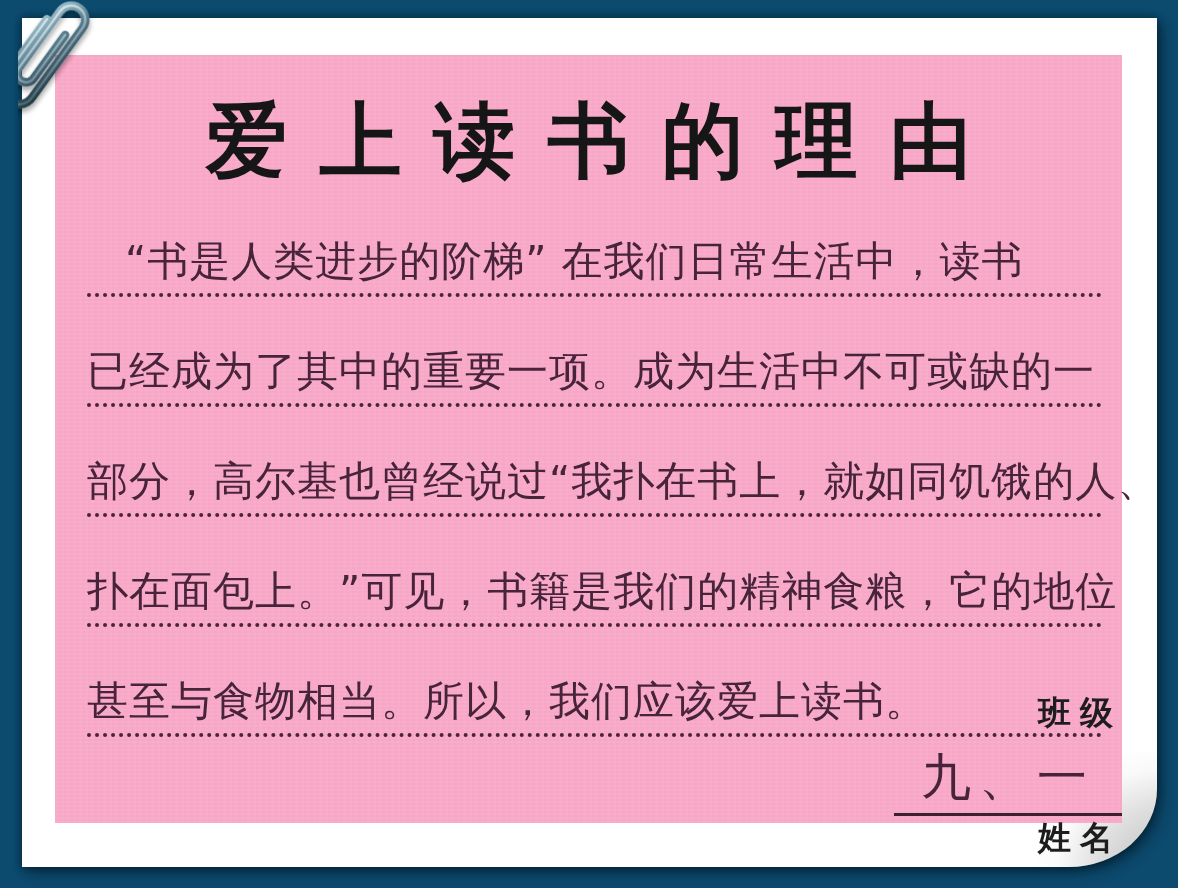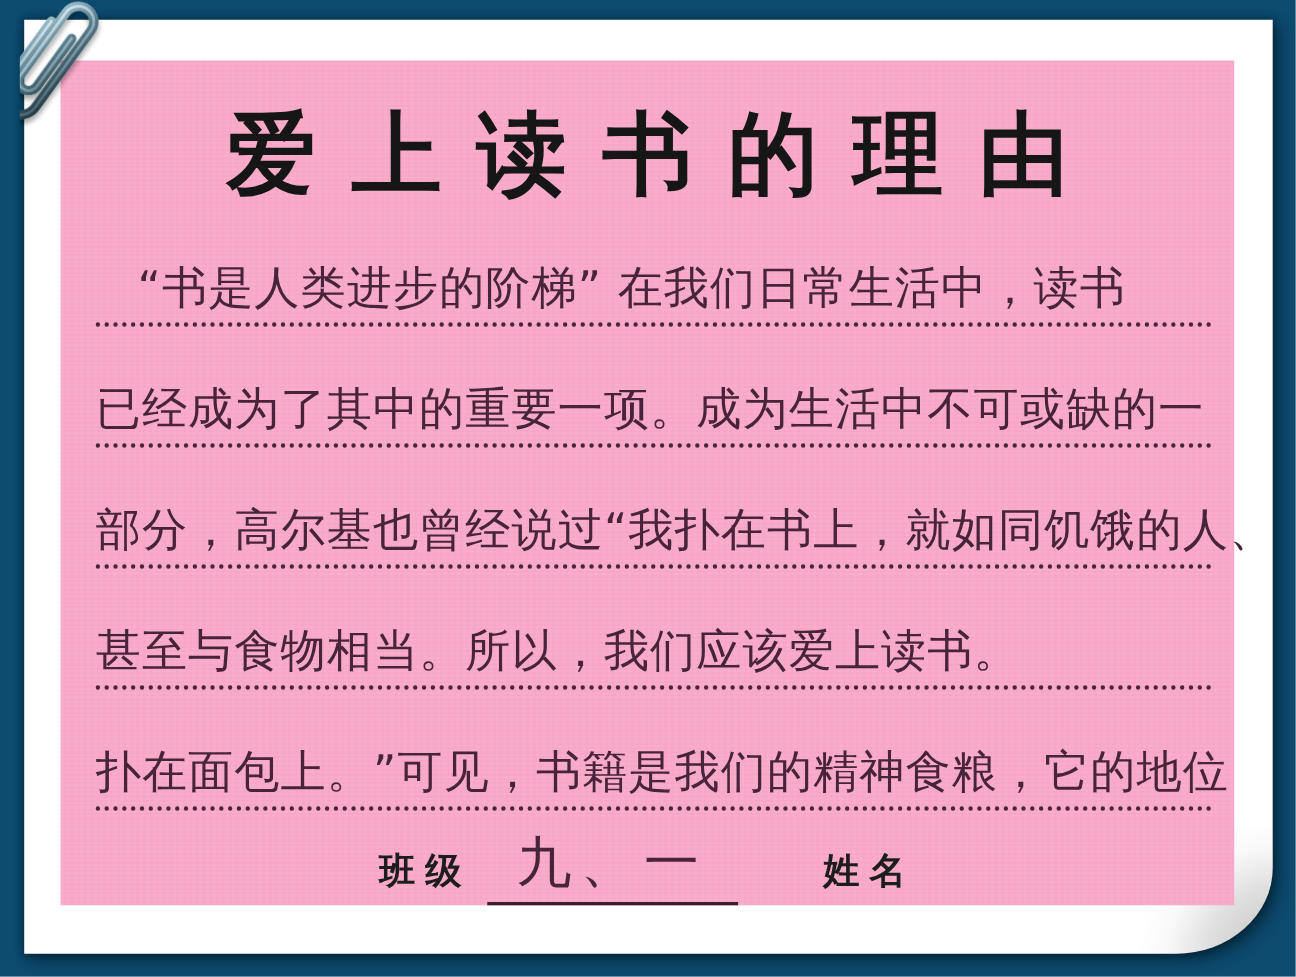--- a/index.html
+++ b/index.html
@@ -49,21 +49,21 @@
     font-family:"DejaVu Sans","Liberation Sans",sans-serif;
     color:#47243a;
     font-size:41px;
     letter-spacing:1px;
     white-space:nowrap;
   }
   .line .hand{padding-bottom:4px;}
   .line.indent .hand{padding-left:38px;}
   .footer{
     height:86px;
-    display:flex;align-items:flex-end;justify-content:center;
+    display:flex;align-items:flex-end;justify-content:center;flex-direction:column;
   }
   .plabel{
     font-family:"Liberation Sans",sans-serif;
     font-weight:bold;color:#1d1d1d;
     font-size:33px;letter-spacing:9px;
     padding-bottom:8px;
   }
   .fvalue{
     display:inline-block;text-align:center;
     border-bottom:3px solid #3c2030;
@@ -94,24 +94,24 @@
         <div class="line indent">
           <span class="hand">“书是人类进步的阶梯” 在我们日常生活中，读书</span>
         </div>
         <div class="line">
           <span class="hand">已经成为了其中的重要一项。成为生活中不可或缺的一</span>
         </div>
         <div class="line">
           <span class="hand">部分，高尔基也曾经说过“我扑在书上，就如同饥饿的人、</span>
         </div>
         <div class="line">
-          <span class="hand">甚至与食物相当。所以，我们应该爱上读书。</span>
+          <span class="hand">扑在面包上。”可见，书籍是我们的精神食粮，它的地位</span>
         </div>
         <div class="line">
-          <span class="hand">扑在面包上。”可见，书籍是我们的精神食粮，它的地位</span>
+          <span class="hand">甚至与食物相当。所以，我们应该爱上读书。</span>
         </div>
       </div>
 
       <div class="footer">
         <span class="plabel">班级</span>
         <span class="hand fvalue class-v">九、一</span>
         <span class="gap"></span>
         <span class="plabel">姓名</span>
       </div>
 

